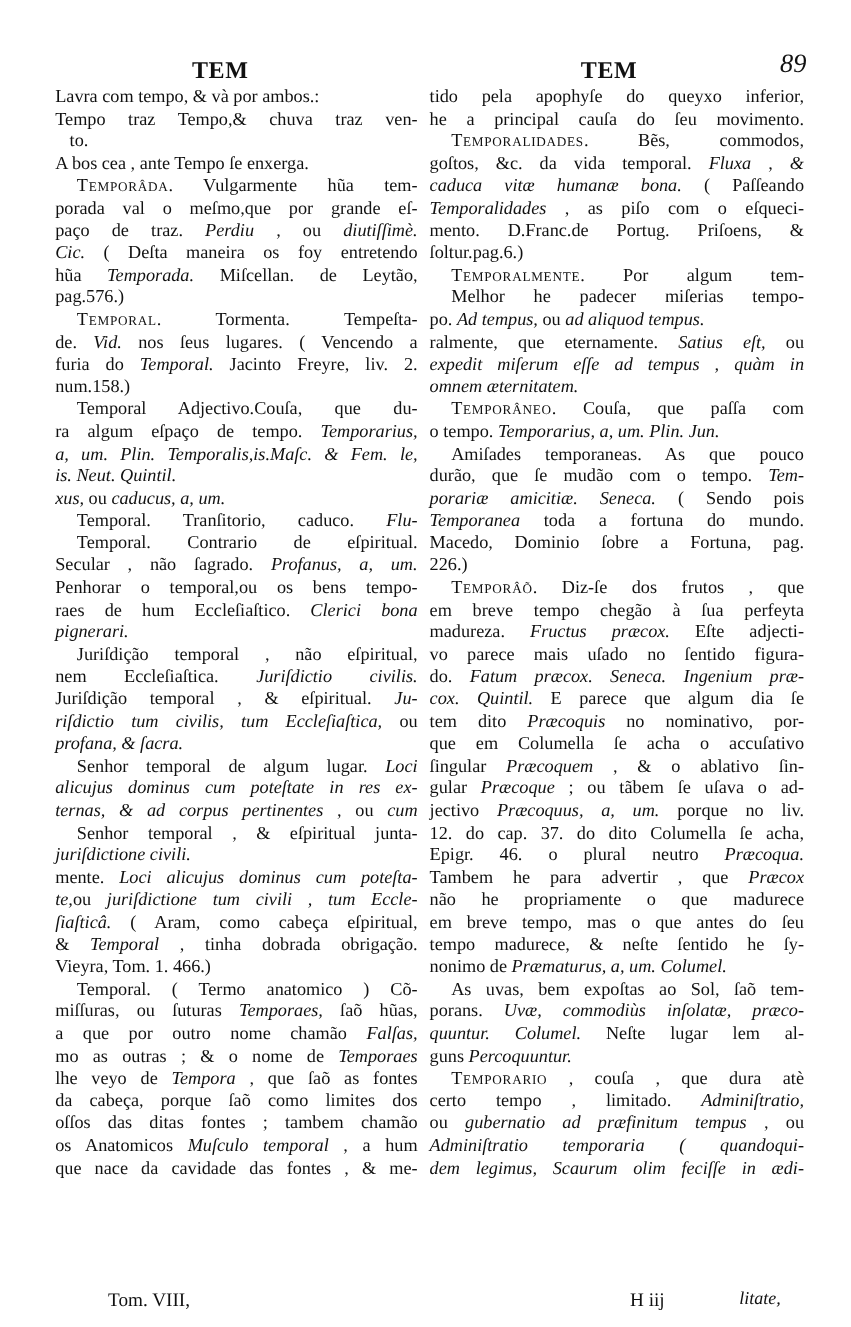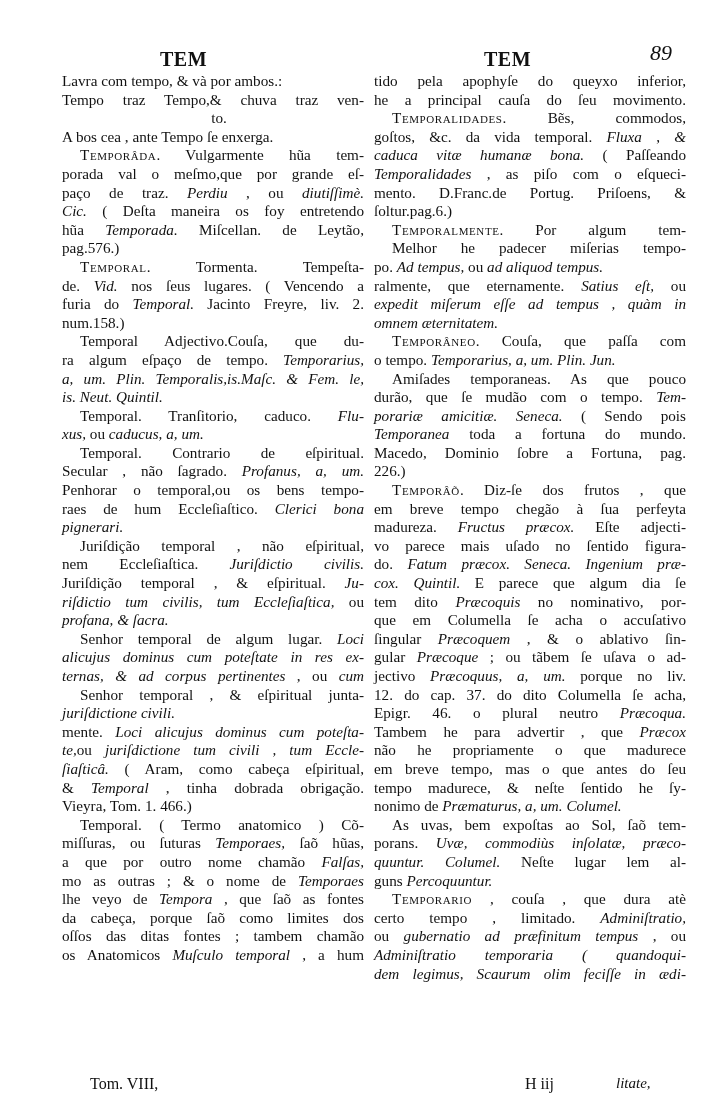--- a/index.html
+++ b/index.html
@@ -2,26 +2,26 @@
 <html><head>
 <meta charset="utf-8">
 <style>
   html, body { margin: 0; padding: 0; background: #ffffff; }
   body { width: 709px; height: 1106px; position: relative; overflow: hidden;
          font-family: "Liberation Serif", "DejaVu Serif", serif; color: #111; }
   .head { position: absolute; top: 48px; font-size: 20px; font-weight: bold; letter-spacing: 0.5px; font-family: Liberation Serif, serif; }
   #head-left { left: 160px; }
   #head-right { left: 484px; }
   #page-num { position: absolute; left: 650px; top: 40px; font-size: 22px; font-weight: normal; font-style: italic; }
-  .col { position: absolute; top: 72px; margin-left: 16px; }
+  .col { position: absolute; top: 72px; }
   #col-left { left: 46px; width: 302px; }
   #col-right { left: 358px; width: 312px; }
   .line { height: 18.6px; line-height: 18.6px; font-size: 15.2px; white-space: nowrap; overflow: visible; }
   .line.indent { padding-left: 18px; }
-  .line.hang { padding-left: 12px; text-align: center; }
+  .line.hang { padding-left: 12px; }
   .line.justify { text-align: justify; text-align-last: justify; }
   .it { font-style: italic; }
   .sc { font-variant: small-caps; letter-spacing: 0.6px; }
   #footer-left { position: absolute; left: 90px; top: 1075px; font-size: 16px; }
   #sig { position: absolute; left: 525px; top: 1075px; font-size: 16px; }
   #catch { position: absolute; left: 616px; top: 1075px; font-size: 15px; font-style: italic; }
 </style>
 </head>
 <body>
 
@@ -41,22 +41,22 @@
     <div class="line justify"><span>hũa </span><span class="it">Temporada.</span><span> Miſcellan. de Leytão,</span></div>
     <div class="line"><span>pag.576.)</span></div>
     <div class="line indent justify"><span class="sc">Temporal</span><span>. Tormenta. Tempeſta-</span></div>
     <div class="line justify"><span>de. </span><span class="it">Vid.</span><span> nos ſeus lugares. ( Vencendo a</span></div>
     <div class="line justify"><span>furia do </span><span class="it">Temporal.</span><span> Jacinto Freyre, liv. 2.</span></div>
     <div class="line"><span>num.158.)</span></div>
     <div class="line indent justify"><span>Temporal Adjectivo.Couſa, que du-</span></div>
     <div class="line justify"><span>ra algum eſpaço de tempo. </span><span class="it">Temporarius,</span></div>
     <div class="line justify"><span class="it">a, um. Plin. Temporalis,is.Maſc. &amp; Fem. le,</span></div>
     <div class="line"><span class="it">is. Neut. Quintil.</span></div>
+    <div class="line"><span class="it">xus,</span><span> ou </span><span class="it">caducus, a, um.</span></div>
     <div class="line indent justify"><span>Temporal. Tranſitorio, caduco. </span><span class="it">Flu-</span></div>
-    <div class="line"><span class="it">xus,</span><span> ou </span><span class="it">caducus, a, um.</span></div>
     <div class="line indent justify"><span>Temporal. Contrario de eſpiritual.</span></div>
     <div class="line justify"><span>Secular , não ſagrado. </span><span class="it">Profanus, a, um.</span></div>
     <div class="line justify"><span>Penhorar o temporal,ou os bens tempo-</span></div>
     <div class="line justify"><span>raes de hum Eccleſiaſtico. </span><span class="it">Clerici bona</span></div>
     <div class="line"><span class="it">pignerari.</span></div>
     <div class="line indent justify"><span>Juriſdição temporal , não eſpiritual,</span></div>
     <div class="line justify"><span>nem Eccleſiaſtica. </span><span class="it">Juriſdictio civilis.</span></div>
     <div class="line justify"><span>Juriſdição temporal , &amp; eſpiritual. </span><span class="it">Ju-</span></div>
     <div class="line justify"><span class="it">riſdictio tum civilis, tum Eccleſiaſtica,</span><span> ou</span></div>
     <div class="line"><span class="it">profana, &amp; ſacra.</span></div>
@@ -71,20 +71,21 @@
     <div class="line justify"><span>&amp; </span><span class="it">Temporal</span><span> , tinha dobrada obrigação.</span></div>
     <div class="line"><span>Vieyra, Tom. 1. 466.)</span></div>
     <div class="line indent justify"><span>Temporal. ( Termo anatomico ) Cõ-</span></div>
     <div class="line justify"><span>miſſuras, ou ſuturas </span><span class="it">Temporaes,</span><span> ſaõ hũas,</span></div>
     <div class="line justify"><span>a que por outro nome chamão </span><span class="it">Falſas,</span></div>
     <div class="line justify"><span>mo as outras ; &amp; o nome de </span><span class="it">Temporaes</span></div>
     <div class="line justify"><span>lhe veyo de </span><span class="it">Tempora</span><span> , que ſaõ as fontes</span></div>
     <div class="line justify"><span>da cabeça, porque ſaõ como limites dos</span></div>
     <div class="line justify"><span>oſſos das ditas fontes ; tambem chamão</span></div>
     <div class="line justify"><span>os Anatomicos </span><span class="it">Muſculo temporal</span><span> , a hum</span></div>
+    <div class="line justify"><span>que nace da cavidade das fontes , &amp; me-</span></div>
   </div>
 <div id="col-right" class="col">
     <div class="line justify"><span>tido pela apophyſe do queyxo inferior,</span></div>
     <div class="line justify"><span>he a principal cauſa do ſeu movimento.</span></div>
     <div class="line indent justify"><span class="sc">Temporalidades</span><span>. Bẽs, commodos,</span></div>
     <div class="line justify"><span>goſtos, &amp;c. da vida temporal. </span><span class="it">Fluxa</span><span> , </span><span class="it">&amp;</span></div>
     <div class="line justify"><span class="it">caduca vitæ humanæ bona.</span><span> ( Paſſeando</span></div>
     <div class="line justify"><span class="it">Temporalidades</span><span> , as piſo com o eſqueci-</span></div>
     <div class="line justify"><span>mento. D.Franc.de Portug. Priſoens, &amp;</span></div>
     <div class="line"><span>ſoltur.pag.6.)</span></div>

